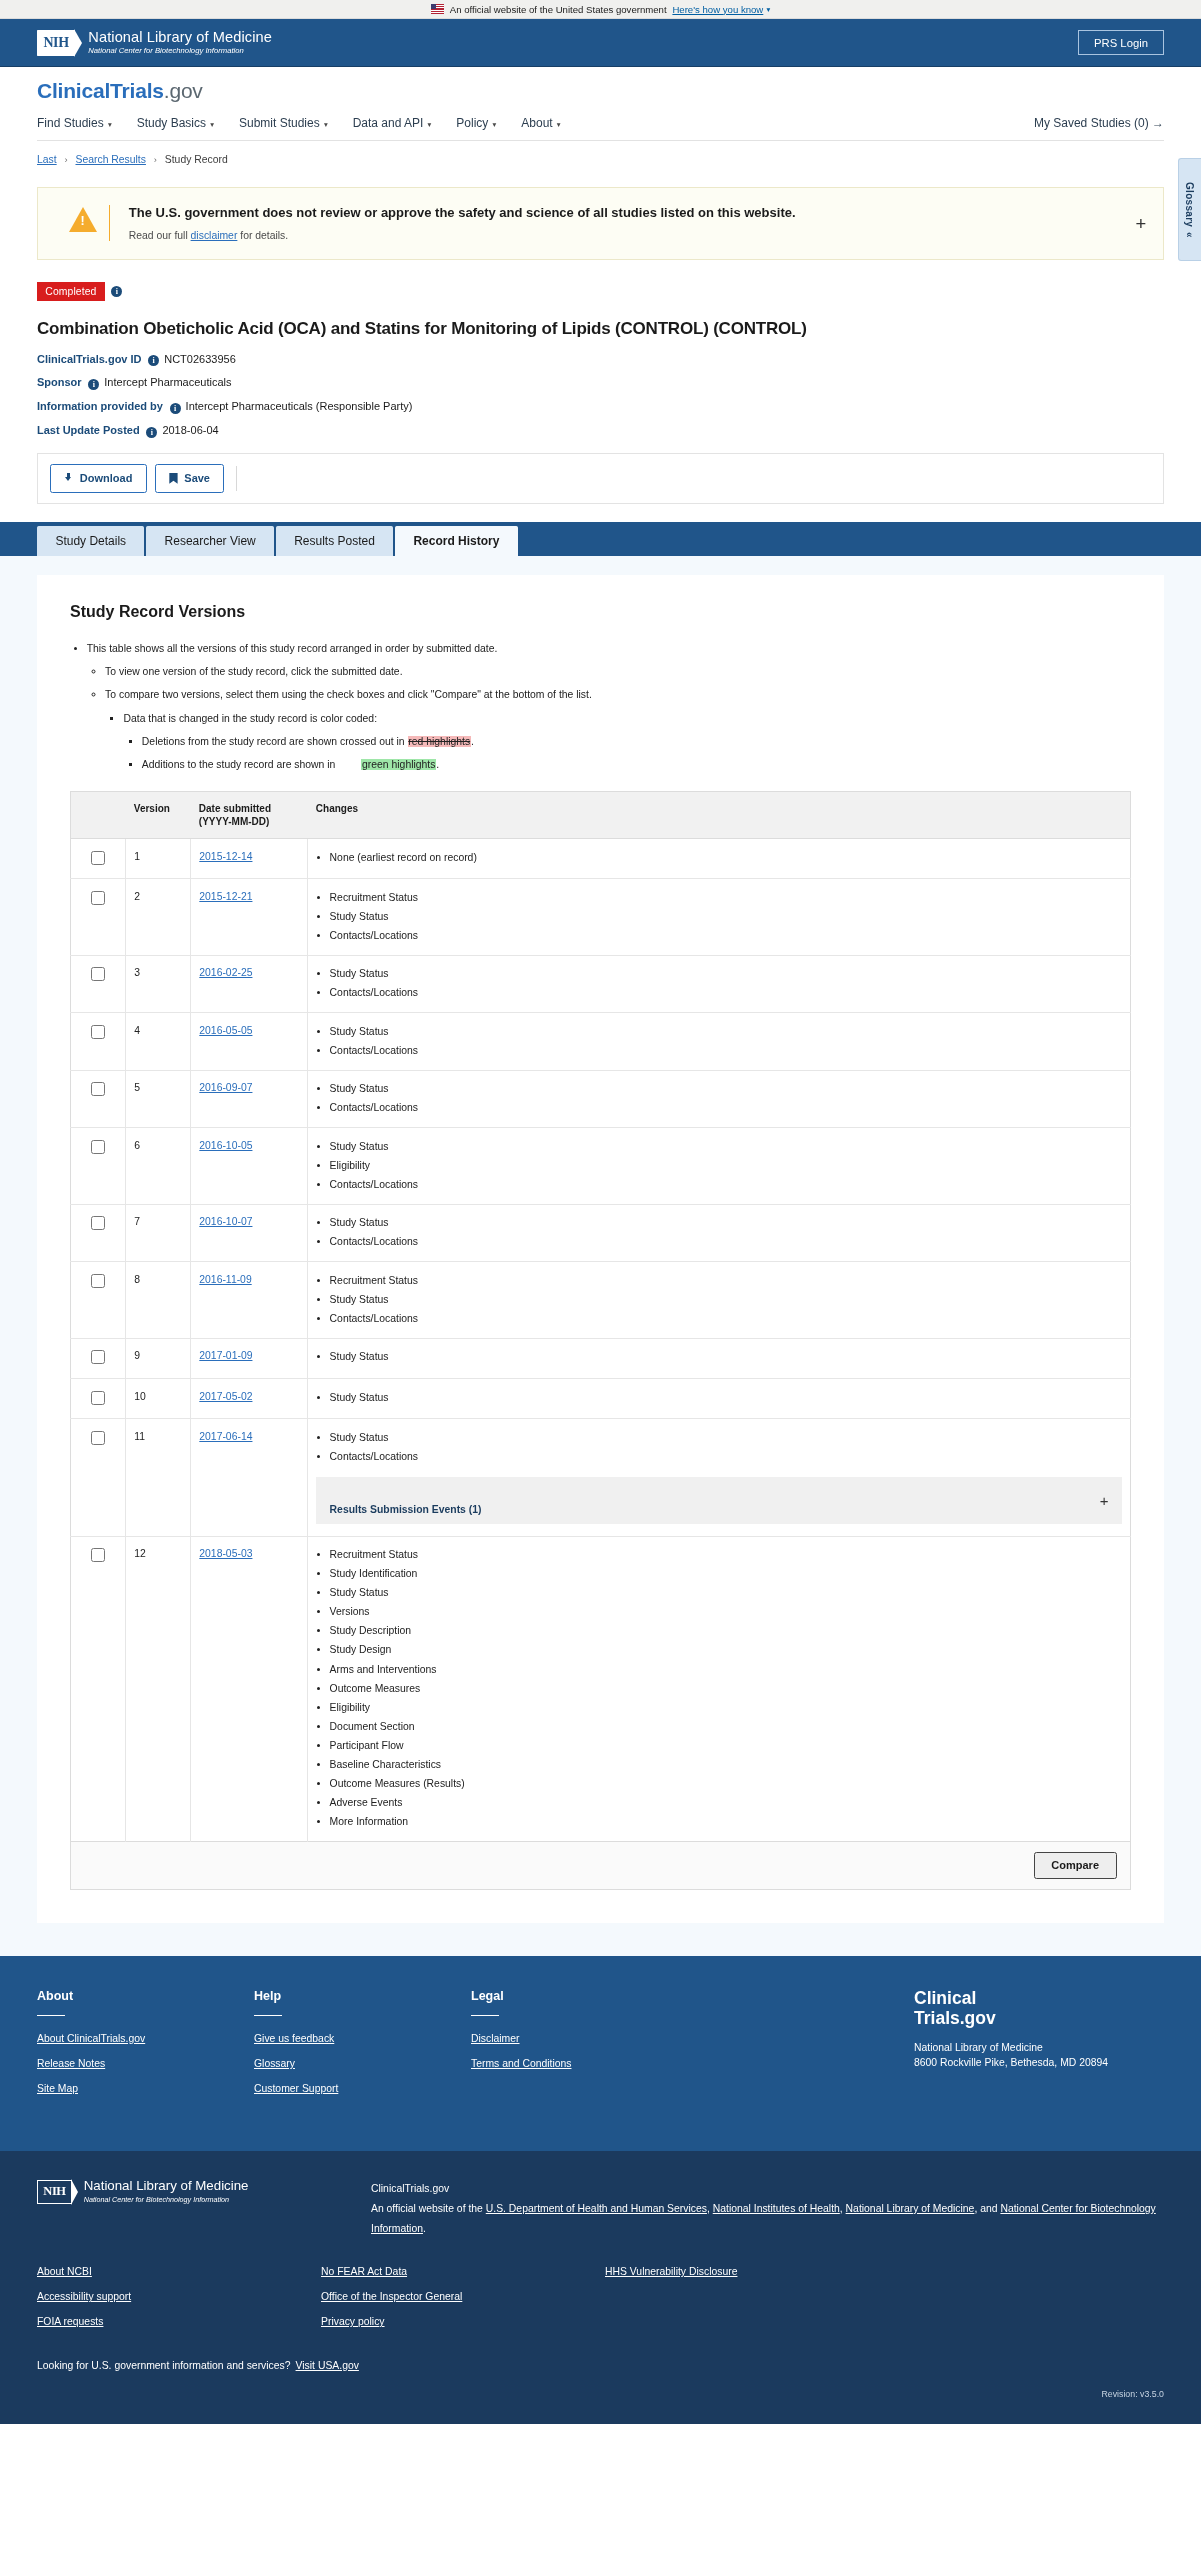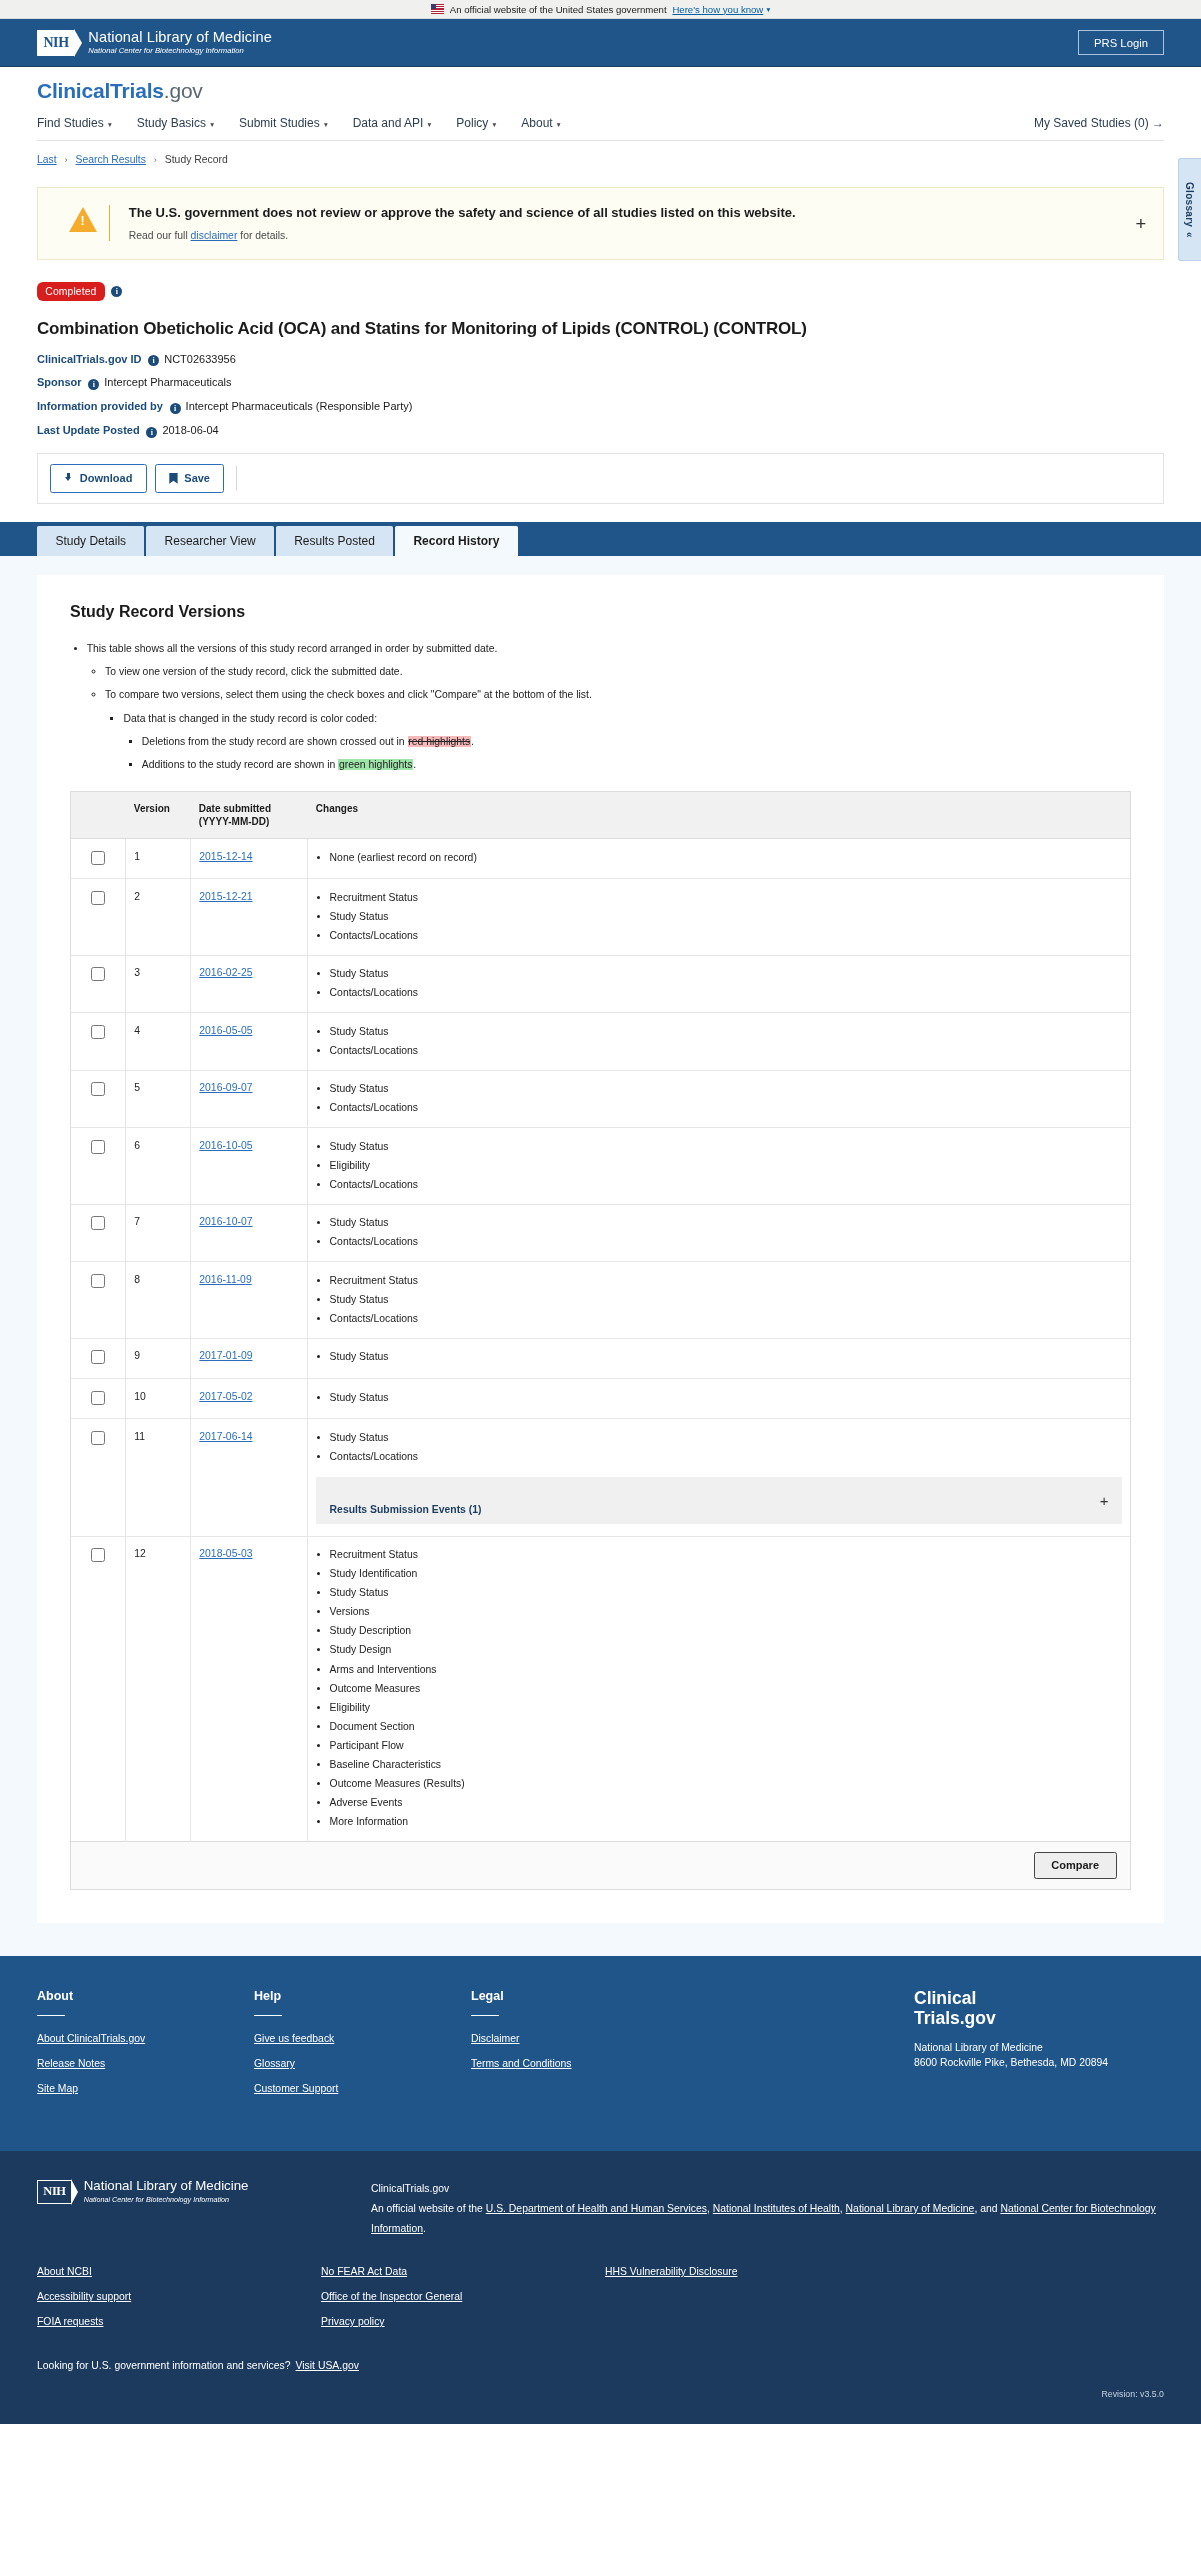--- a/index.html
+++ b/index.html
@@ -199,21 +199,21 @@
   }
 
   
   .study-head { padding: 22px 37px 0 37px; }
   .status-row { display: flex; align-items: center; }
   .badge-completed {
     background: #d81d1d;
     color: #fff;
     font-size: 10.4px;
     padding: 3.3px 8.3px 4.2px 8.3px;
-    border-radius: 6px;
+    border-radius: 0;
     letter-spacing: 0.1px;
   }
   .info-dot {
     display: inline-flex;
     width: 11px; height: 11px;
     border-radius: 50%;
     background: #1b4b79;
     color: #fff;
     font-size: 8px;
     font-weight: 700;
@@ -290,21 +290,21 @@
   
   .panel { background: #f4f9fd; padding: 18.4px 37px 33px 37px; }
   .panel-inner { background: #fff; padding: 28px 33px 33px 33px; }
   .panel-title { font-size: 16px; font-weight: 700; color: #1b1b1b; }
 
   .notes { margin-top: 20px; }
   .notes ul { margin: 0; padding-left: 16.7px; }
   .notes li { font-size: 10.4px; color: #222; margin-bottom: 8.3px; line-height: 1.45; }
   .notes ul ul { margin-top: 8.3px; padding-left: 18.4px; }
   .hl-red { background: #f5b9b9; text-decoration: line-through; padding: 0 0.8px; }
-  .hl-green { background: #9ee6a8; padding: 0 0.8px; }
+  .hl-green { background: #9ee6a8; padding: 0 0.8px; margin-left: 23px; }
 
   
   table.versions {
     width: 100%;
     border-collapse: collapse;
     margin-top: 18.4px;
     border: 0.8px solid #dcdcdc;
     table-layout: fixed;
   }
   table.versions thead th {

